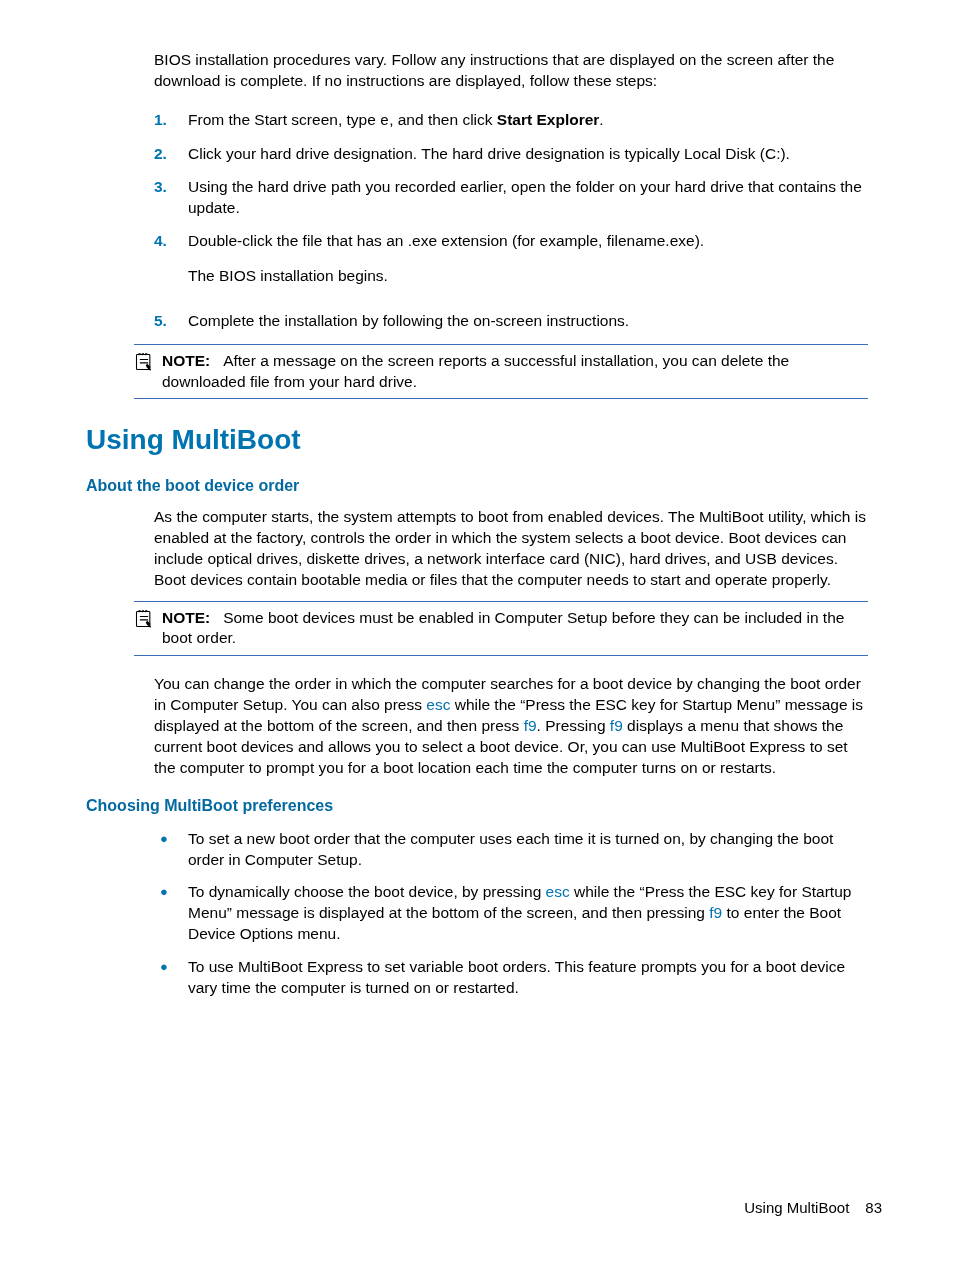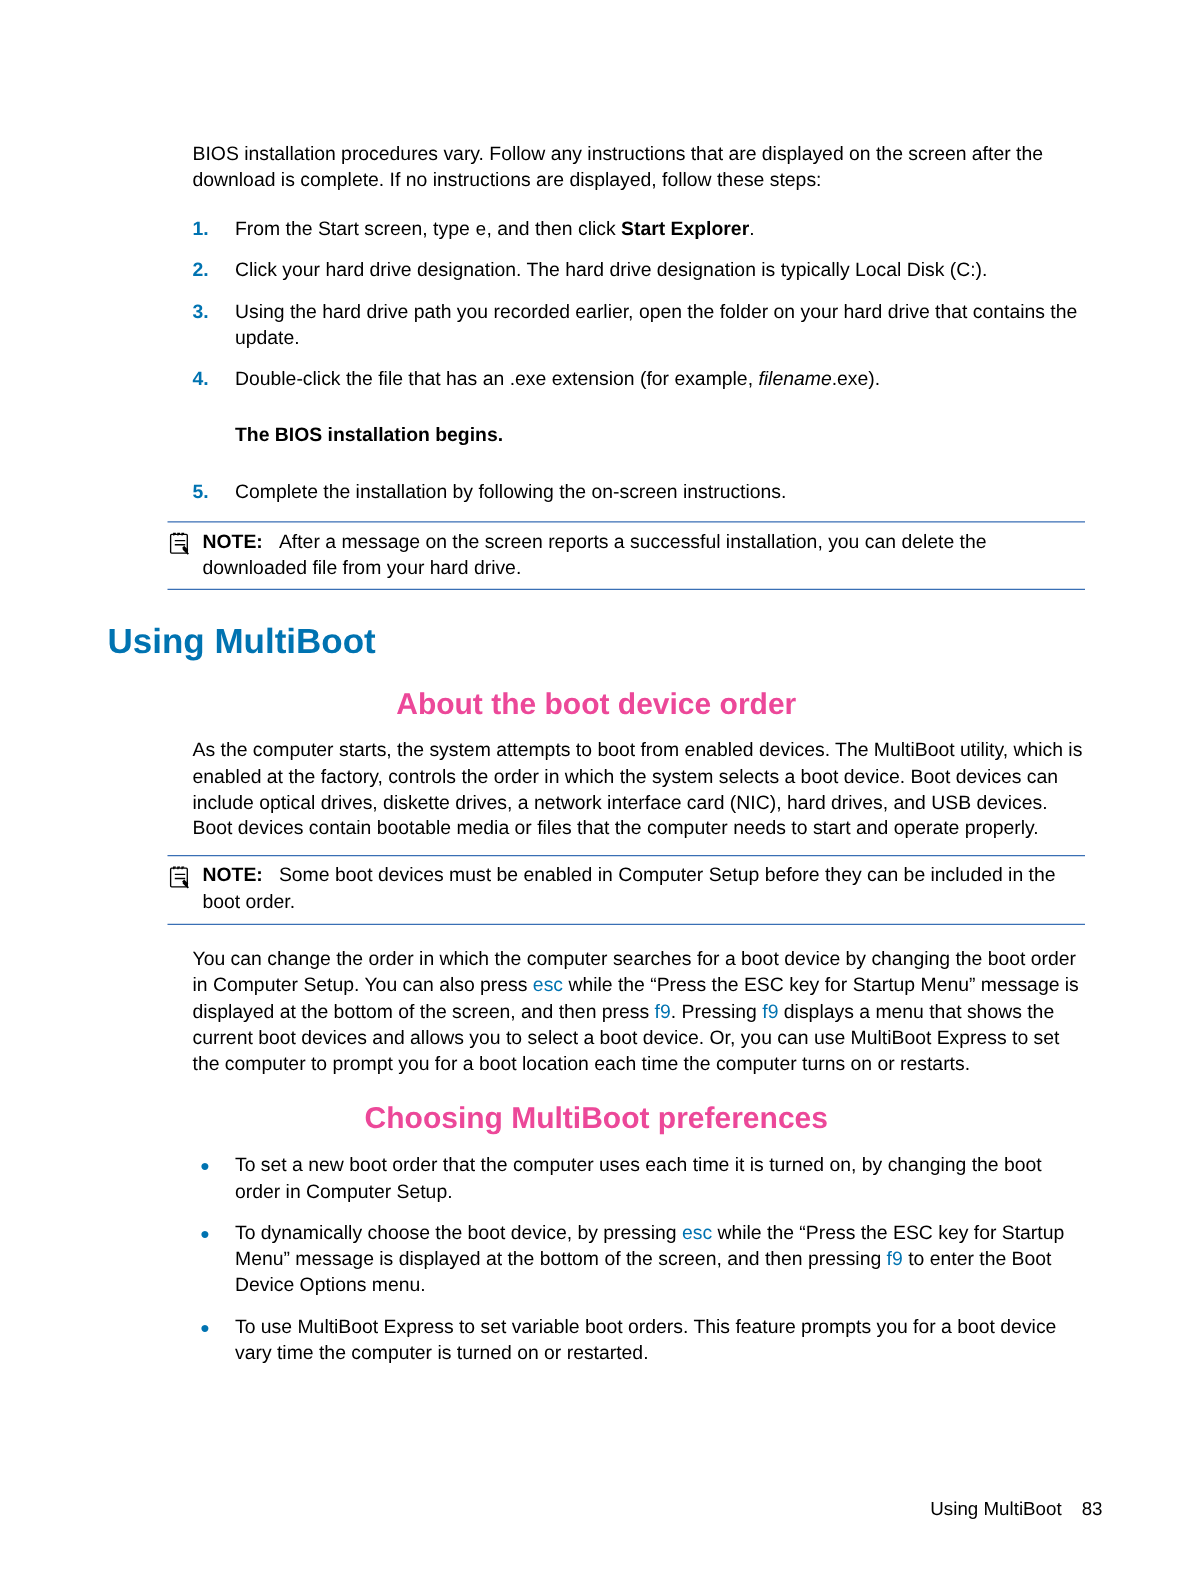--- a/index.html
+++ b/index.html
@@ -7,21 +7,21 @@
     font-family: Arial, Helvetica, sans-serif;
     font-size: 15.5px;
     line-height: 1.35;
     color: #000;
     margin: 0;
     padding: 0;
     background: #fff;
     width: 954px;
   }
   .page {
-    padding: 104px 86px 70px 86px;
+    padding: 40px 86px 70px 86px;
     min-height: 1270px;
     position: relative;
   }
   .content-indent { margin-left: 68px; }
   ol.steps {
     list-style: none;
     padding: 0;
     margin: 18px 0 12px 0;
   }
   ol.steps li {
@@ -54,30 +54,29 @@
   }
   .note-body { flex: 1; }
   .note-label { font-weight: bold; text-align: right; }
   h1.h1 {
     color: #0073b1;
     font-size: 28px;
     font-weight: bold;
     margin: 22px 0 12px 0;
   }
   h2.h2 {
-    color: #ec4899;
-    font-size: 24px;
+    color: #0369a1;
+    font-size: 16px;
     font-weight: bold;
     margin: 16px 0 10px 0;
-    text-align: center;
   }
   p.body { margin: 10px 0; }
   .key { color: #0073b1; text-align: center; }
   .bold { font-weight: bold; }
-  .italic { font-style: italic; }
+  .italic { }
   .typed { font-family: "Courier New", monospace; font-size: 15px; }
   ul.bullets {
     list-style: none;
     padding: 0;
     margin: 12px 0 0 0;
   }
   ul.bullets li {
     display: flex;
     align-items: flex-start;
     margin: 12px 0;
@@ -118,21 +117,21 @@
         <span class="litxt">Click your hard drive designation. The hard drive designation is typically Local Disk (C:).</span>
       </li>
       <li>
         <span class="num">3.</span>
         <span class="litxt">Using the hard drive path you recorded earlier, open the folder on your hard drive that contains the update.</span>
       </li>
       <li>
         <span class="num">4.</span>
         <span class="litxt">
           <span>Double-click the file that has an .exe extension (for example, </span><span class="italic">filename</span><span>.exe).</span>
-          <div class="followup" style="margin-left:0; margin-top:24px;font-weight:bold;">The BIOS installation begins.</div>
+          <div class="followup" style="margin-left:0; margin-top:14px;">The BIOS installation begins.</div>
         </span>
       </li>
       <li>
         <span class="num">5.</span>
         <span class="litxt">Complete the installation by following the on-screen instructions.</span>
       </li>
     </ol>
   </div>
 
   <div class="note-block">

